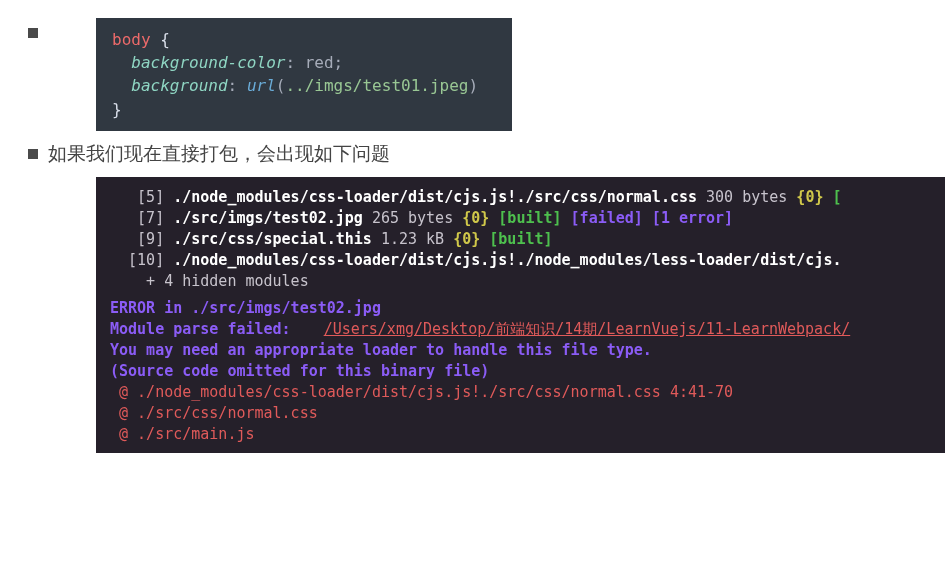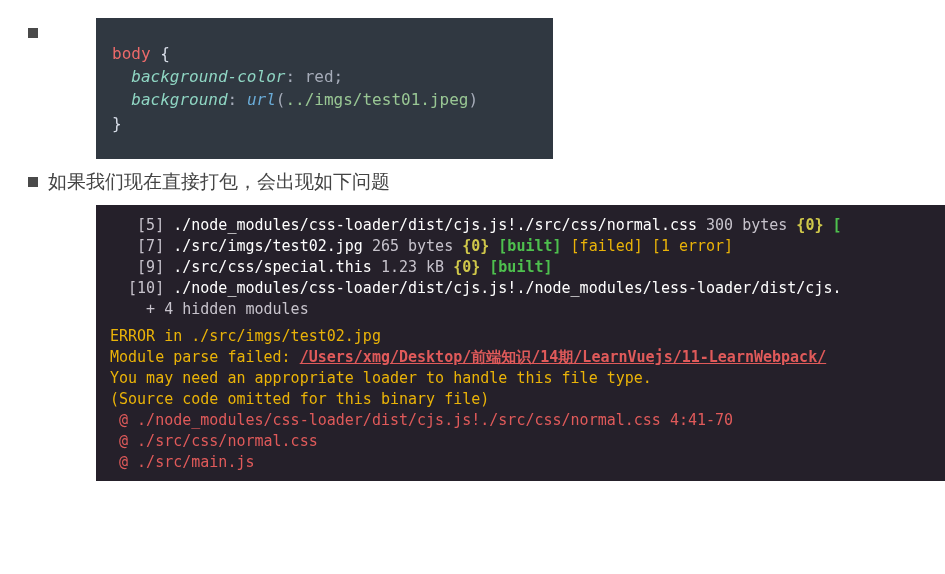--- a/index.html
+++ b/index.html
@@ -19,45 +19,45 @@
     content: ""; position: absolute; left: 8px; top: 10px;
     width: 10px; height: 10px; background: #4a4a4a;
   }
   li.inner-item { position: relative; padding-left: 24px; margin: 4px 0; line-height: 1.6; }
   li.inner-item::before {
     content: ""; position: absolute; left: 4px; top: 10px;
     width: 10px; height: 10px; border: 2px solid #4a4a4a; background: #fff;
   }
   .code-block {
     display: block; margin: 8px 0 8px 48px;
-    background: #303841; padding: 24px 16px;
+    background: #303841; padding: 10px 16px;
     font-family: "Consolas", "Menlo", monospace;
     font-size: 16px; line-height: 1.45; color: #d8dee9;
-    white-space: pre; width: 457px;
+    white-space: pre; width: 416px;
   }
   .tok-sel { color: #ec6a6a; }
   .tok-prop { color: #8fd6c3; font-style: italic; }
   .tok-punct { color: #a6acb9; }
   .tok-val { color: #a6acb9; }
   .tok-fn { color: #6aacd8; font-style: italic; }
   .tok-str { color: #99c794; }
   .tok-brace { color: #d8dee9; }
 
   .terminal {
     margin: 8px 0 0 48px; background: #25202a; padding: 10px 14px 8px 14px;
     font-family: "Menlo","Consolas",monospace; font-size: 15px; line-height: 1.4;
     width: 870px; overflow: hidden; color: #e0dde3;
   }
   .t-dim { color: #c7c3cc; }
-  .t-white { color: #ffffff; font-weight: normal; }
+  .t-white { color: #ffffff; font-weight: bold; }
   .t-green { color: #4ec04e; font-weight: bold; }
   .t-yellow { color: #d0c84a; font-weight: bold; }
-  .t-red { color: #eab308; font-weight: normal; }
+  .t-red { color: #8b5cf6; font-weight: bold; }
   .t-redn { color: #e05a5a; }
-  .t-redu { color: #e05a5a; font-weight: bold; text-decoration: underline; }
+  .t-redu { color: #e05a5a; font-weight: normal; text-decoration: underline; margin-left: 24px; }
   .t-line { white-space: pre; }
   .blank { height: 6px; }
 </style>
 </head>
 <body>
 
 <ul class="outer">
   <li class="outer-item">
   </li>
   <li class="outer-item">

